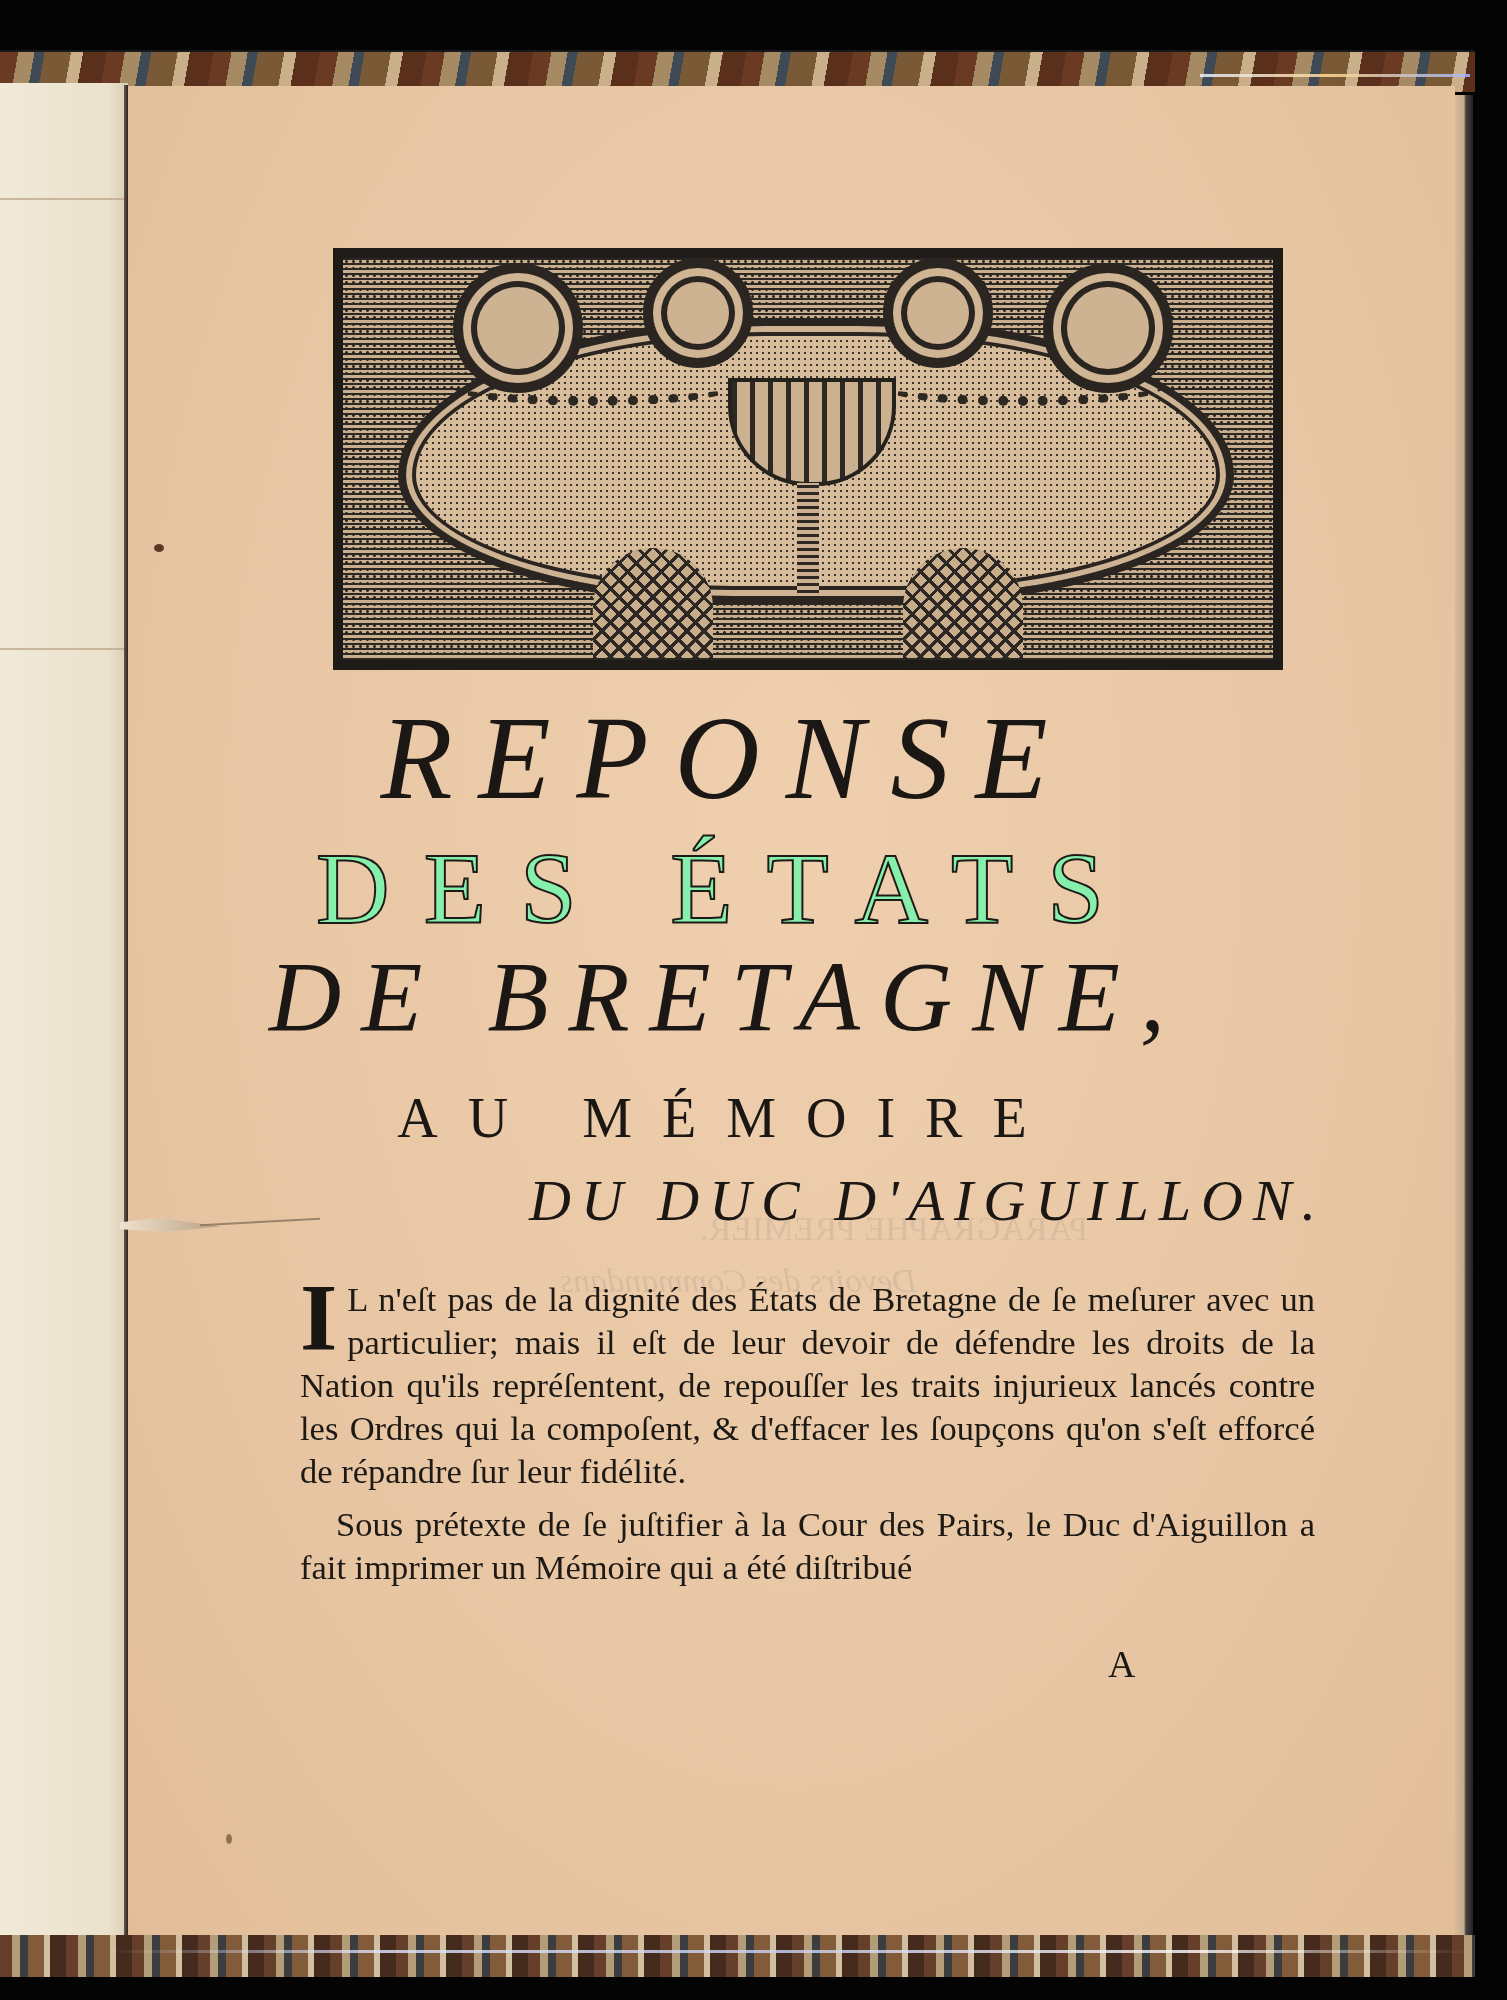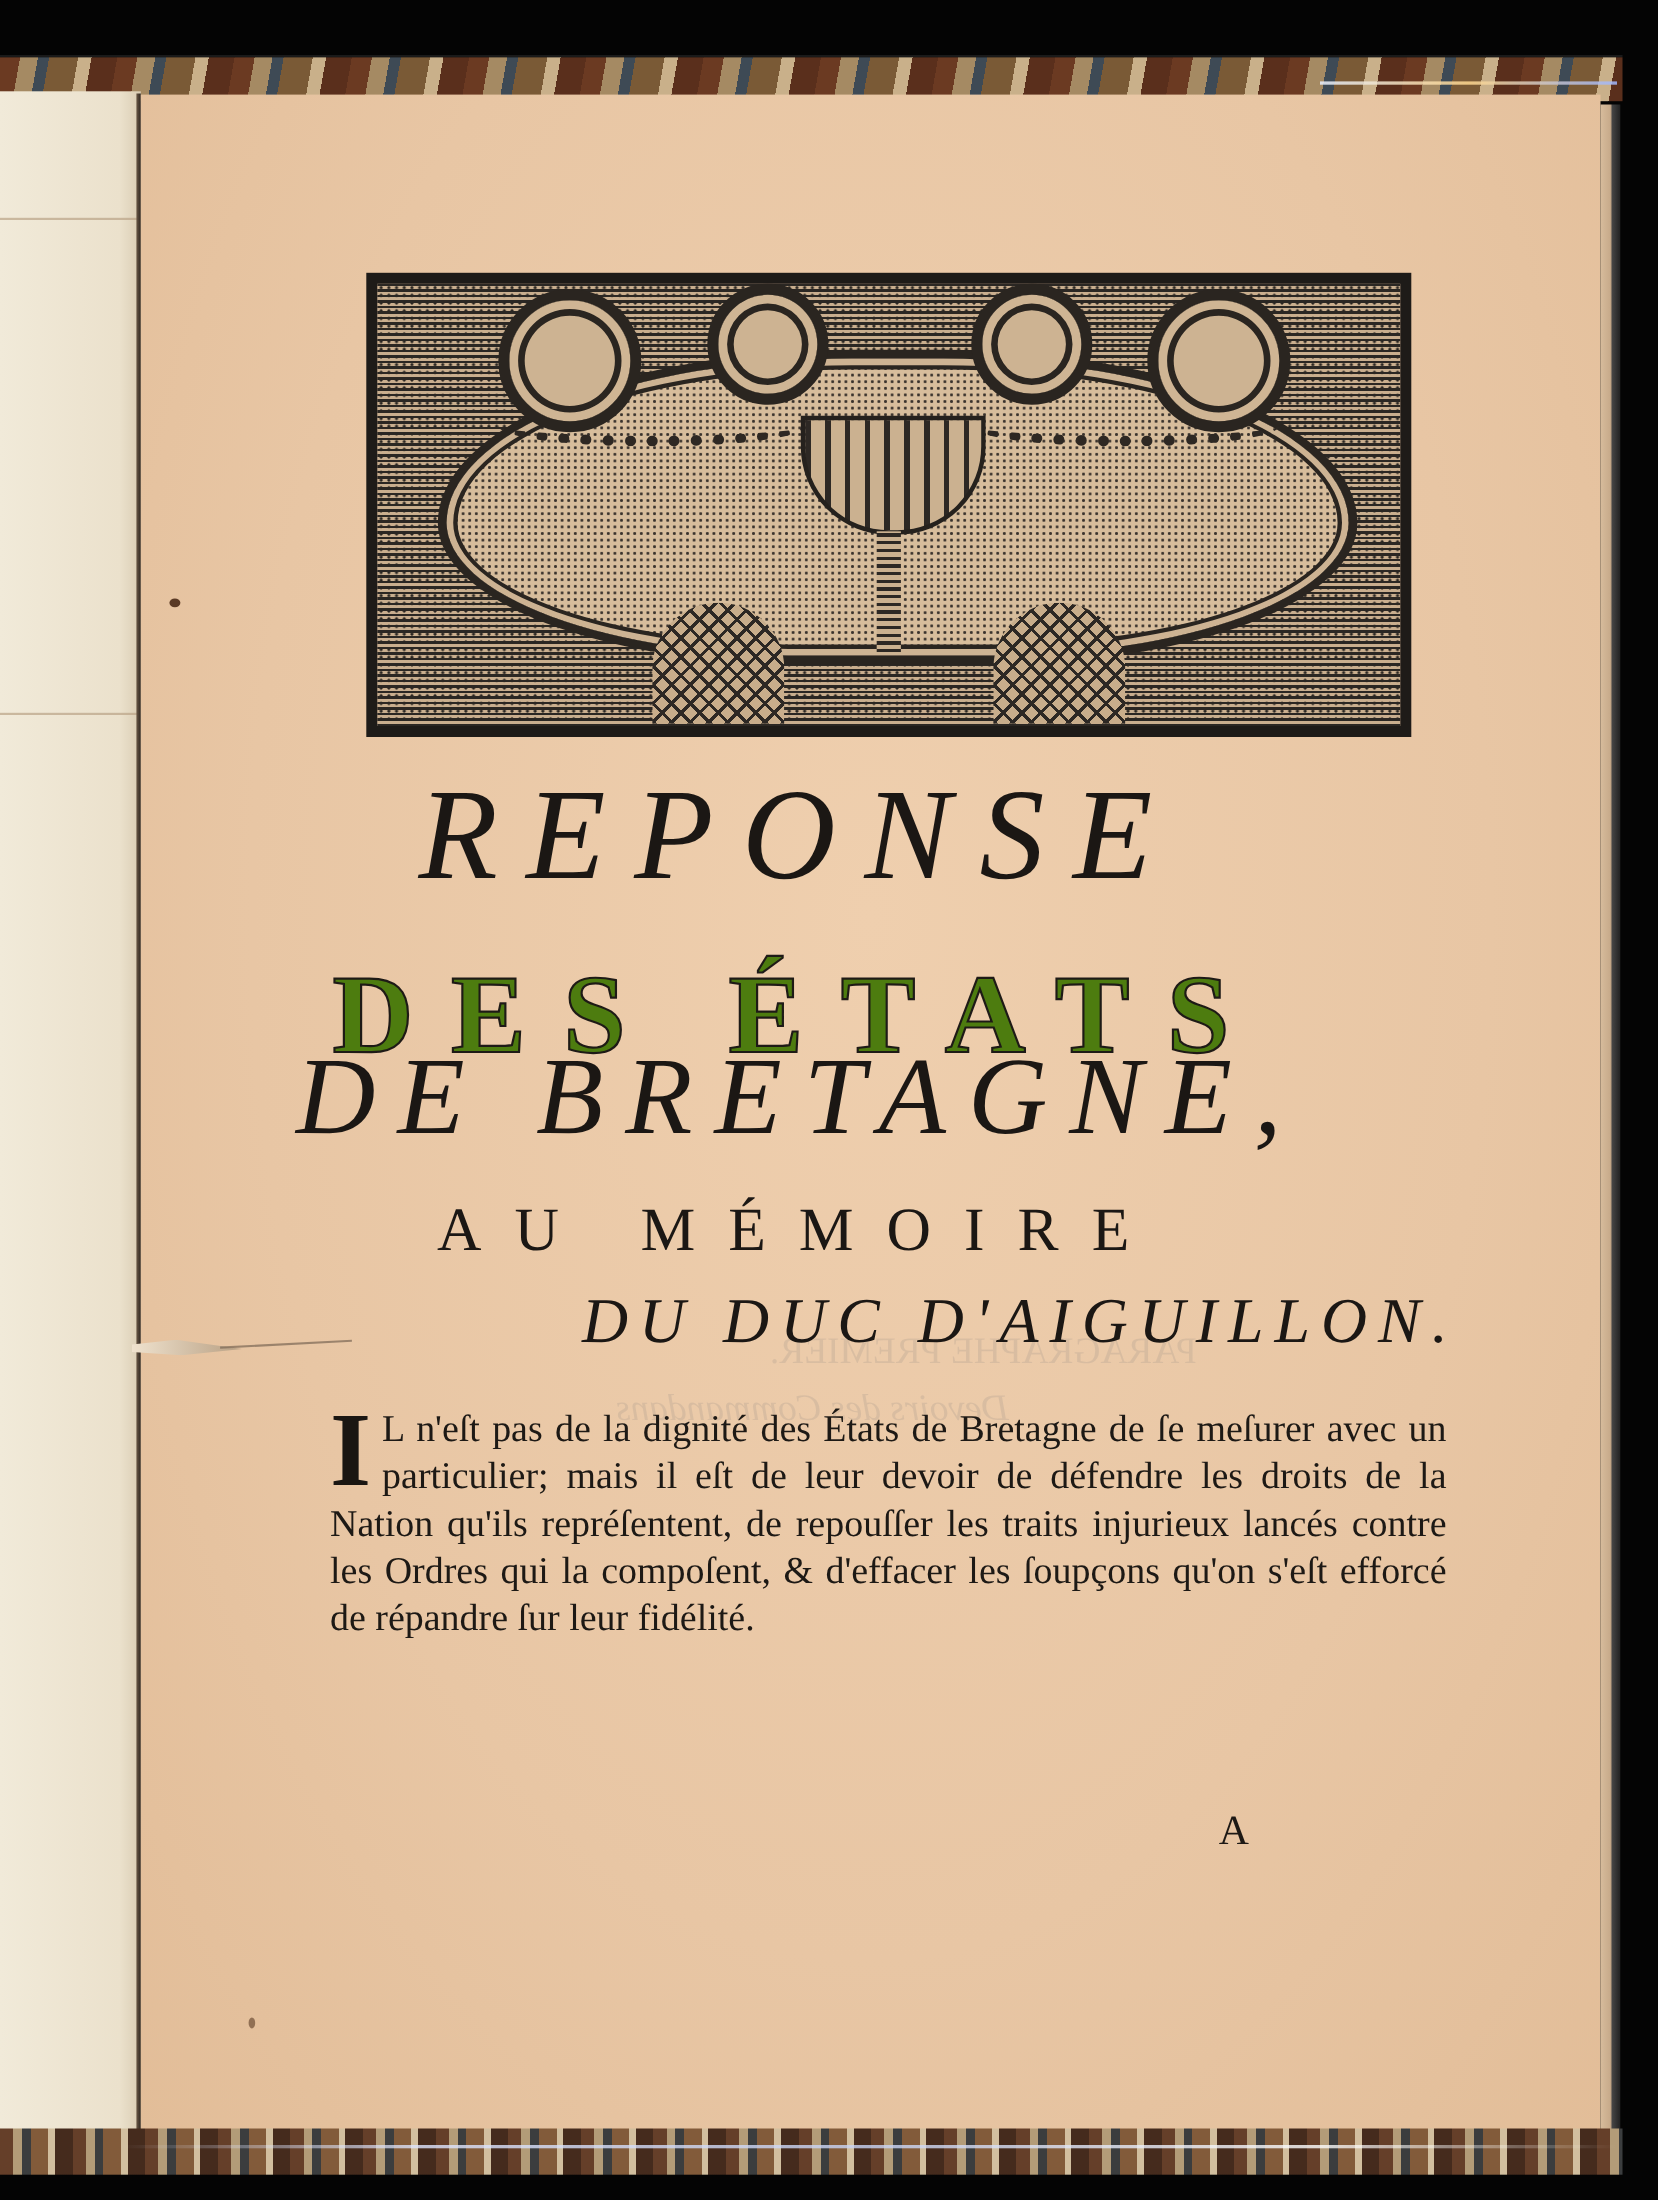--- a/index.html
+++ b/index.html
@@ -28,22 +28,22 @@
     background: radial-gradient(circle,#3a332d 1.1px,transparent 1.5px) 0 0/6px 6px, #d7bd9c;
     border:8px solid #2a2520; box-shadow: inset 0 0 0 6px #cdb393, inset 0 0 0 10px #2a2520; }
   .orn-vase { position:absolute; left:50%; top:120px; width:160px; height:100px; margin-left:-80px; border-radius:0 0 80px 80px;
     background: repeating-linear-gradient(90deg,#2d2824 0 5px,#cbb190 5px 18px); border:4px solid #25211d; }
   .orn-stem { position:absolute; left:50%; top:225px; width:22px; height:110px; margin-left:-11px; background:repeating-linear-gradient(0deg,#2d2824 0 3px,#cbb190 3px 7px); }
   .orn-scroll { position:absolute; width:110px; height:110px; border-radius:50%; border:10px solid #2a2520; box-shadow: inset 0 0 0 8px #cfb594, inset 0 0 0 14px #2a2520; background:#cdb392; }
   .orn-garland { position:absolute; height:28px; border-bottom:10px dotted #2e2823; border-radius:0 0 50% 50%; }
   .orn-lattice { position:absolute; width:120px; height:110px; background: repeating-linear-gradient(45deg,#2d2824 0 3px,transparent 3px 12px), repeating-linear-gradient(-45deg,#2d2824 0 3px,#c8ad8b 3px 12px); border-radius:60px 60px 0 0; }
   .title { position:absolute; left:128px; width:1198px; text-align:center; color:#1b1714; }
   .t-reponse { top:700px; font-size:118px; font-style:italic; letter-spacing:26px; line-height:1; font-weight:normal; }
-  .t-etats { top:838px; font-size:102px; letter-spacing:34px; line-height:1; font-weight:bold; color:#4d7c0f;
-    text-shadow: 0 0 0 #1e1a16; margin-top: 34px; -webkit-text-stroke:2px #1e1a16; }
+  .t-etats { top:838px; font-size:102px; letter-spacing:34px; line-height:1; font-weight:normal; color:#86efac;
+    text-shadow: 0 0 0 #1e1a16; -webkit-text-stroke:2px #1e1a16; }
   .t-bretagne { top:947px; font-size:100px; font-style:italic; letter-spacing:20px; line-height:1; }
   .t-memoire { top:1090px; font-size:56px; letter-spacing:30px; line-height:1;text-align:center; }
   .t-duc { top:1172px; font-size:58px; font-style:italic; letter-spacing:10px; line-height:1;text-align:right; }
   .body-text { position:absolute; left:300px; top:1278px; width:1015px; color:#1d1915; font-size:34.5px; line-height:43px; text-align:justify; }
   .body-text p { margin:0; }
   .dropcap { float:left; font-size:96px; line-height:76px; font-weight:bold; margin:2px 10px 0 0; color:#1a1612; }
   .p2 { text-indent:36px; margin-top:10px !important; }
   .sig { position:absolute; left:1108px; top:1642px; font-size:38px; color:#1d1915; }
   .bleed { position:absolute; color:#9a8f86; opacity:.22; font-size:34px; font-style:normal; transform:scaleX(-1); white-space:nowrap; pointer-events:none; }
   .tear { position:absolute; left:120px; top:1218px; width:100px; height:14px; background:linear-gradient(90deg,#efe2ce,#b89f82); clip-path:polygon(0 30%,40% 0,100% 60%,45% 100%,0 80%); }
@@ -85,20 +85,21 @@
 <div class="bleed" style="left:560px;top:1262px;font-style:italic">Devoirs des Commandans</div>
 
 <div class="title t-reponse">REPONSE</div>
 <div class="title t-etats">DES ÉTATS</div>
 <div class="title t-bretagne">DE BRETAGNE,</div>
 <div class="title t-memoire">AU MÉMOIRE</div>
 <div class="title t-duc">DU DUC D'AIGUILLON.</div>
 
 <div class="body-text">
   <p><span class="dropcap">I</span><span>L n'eſt pas de la dignité des États de Bretagne de ſe meſurer avec un particulier; mais il eſt de leur devoir de défendre les droits de la Nation qu'ils repréſentent, de repouſſer les traits injurieux lancés contre les Ordres qui la compoſent, &amp; d'effacer les ſoupçons qu'on s'eſt efforcé de répandre ſur leur fidélité.</span></p>
+  <p class="p2">Sous prétexte de ſe juſtifier à la Cour des Pairs, le Duc d'Aiguillon a fait imprimer un Mémoire qui a été diſtribué</p>
 </div>
 
 <div class="sig">A</div>
 
 <div class="tear"></div>
 <div class="tear-line"></div>
 
 <div class="page-edge"></div>
 <div class="marble-bottom"></div>
 <div class="sheen-bottom"></div>

